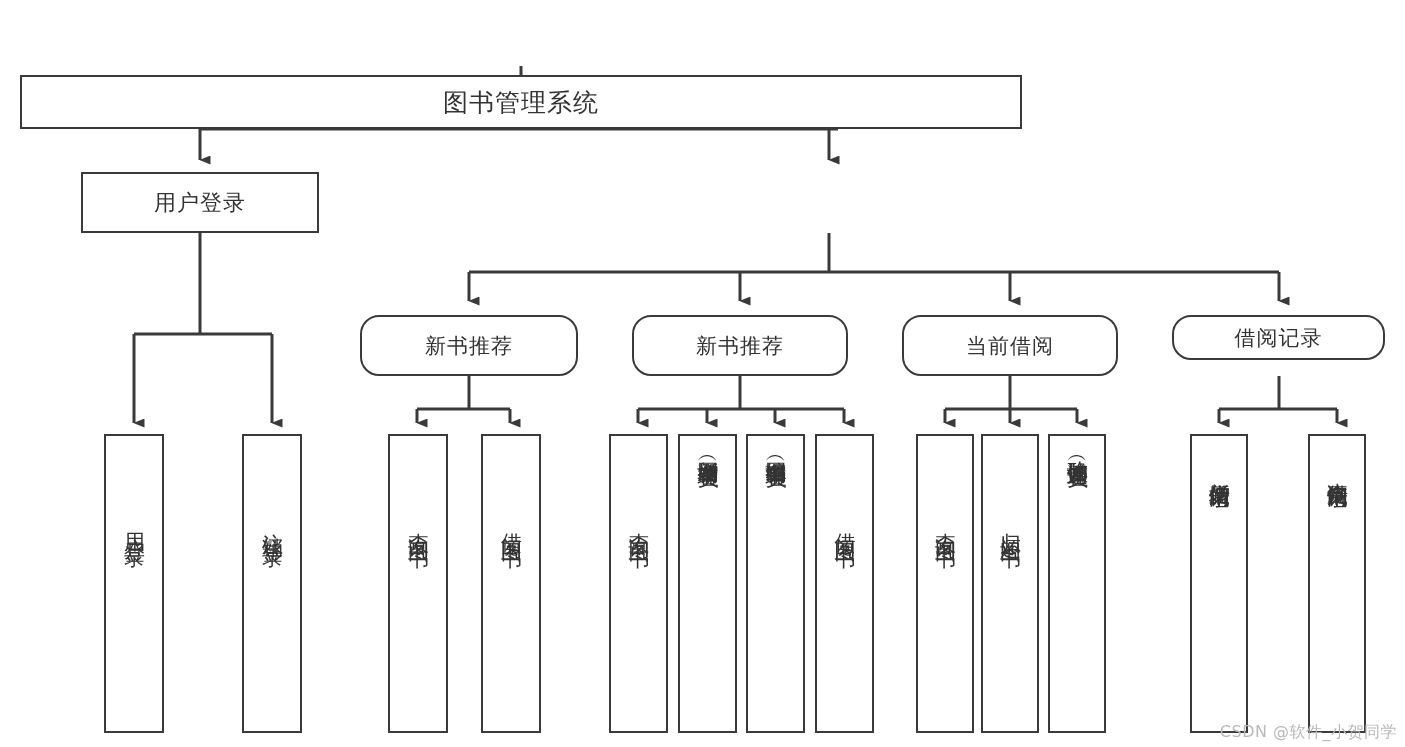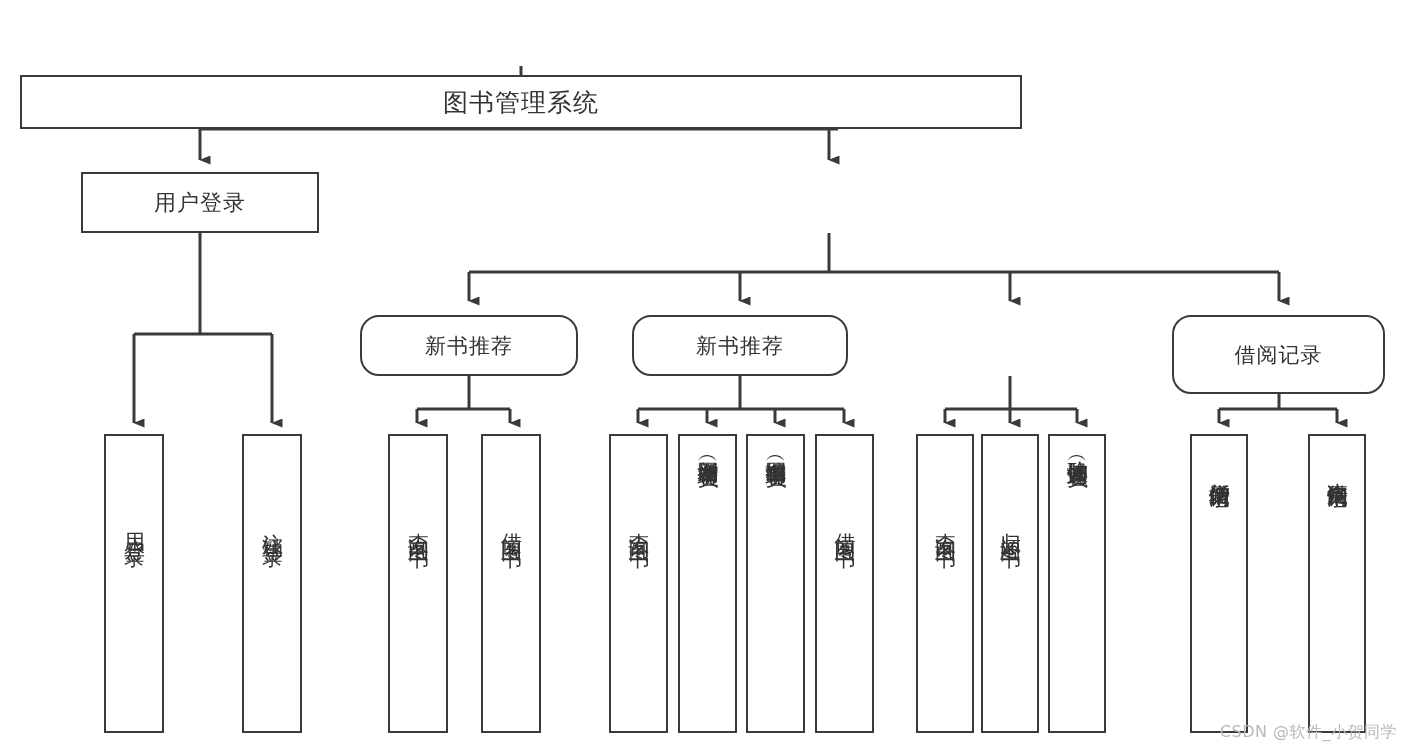--- a/index.html
+++ b/index.html
@@ -141,22 +141,25 @@
 
 
   <div class="node node-l2" style="left:360px; top:315px; width:218px; height:61px;">
     <span>新书推荐</span>
   </div>
 
   <div class="node node-l2" style="left:632px; top:315px; width:216px; height:61px;">
     <span>新书推荐</span>
   </div>
 
-
-  <div class="node node-l2" style="left:1172px; top:315px; width:213px; height:79px;">
+  <div class="node node-l2" style="left:902px; top:315px; width:216px; height:61px;">
+    <span>当前借阅</span>
+  </div>
+
+  <div class="node node-l2" style="left:1172px; top:315px; width:213px; height:45px;">
     <span>借阅记录</span>
   </div>
 
   <div class="node node-leaf" style="left:104px; top:434px; width:60px; height:299px; padding-top:80px;">
     <span class="vlabel">用户登录</span>
   </div>
 
   <div class="node node-leaf" style="left:242px; top:434px; width:60px; height:299px; padding-top:80px;">
     <span class="vlabel">注销登录</span>
   </div>

